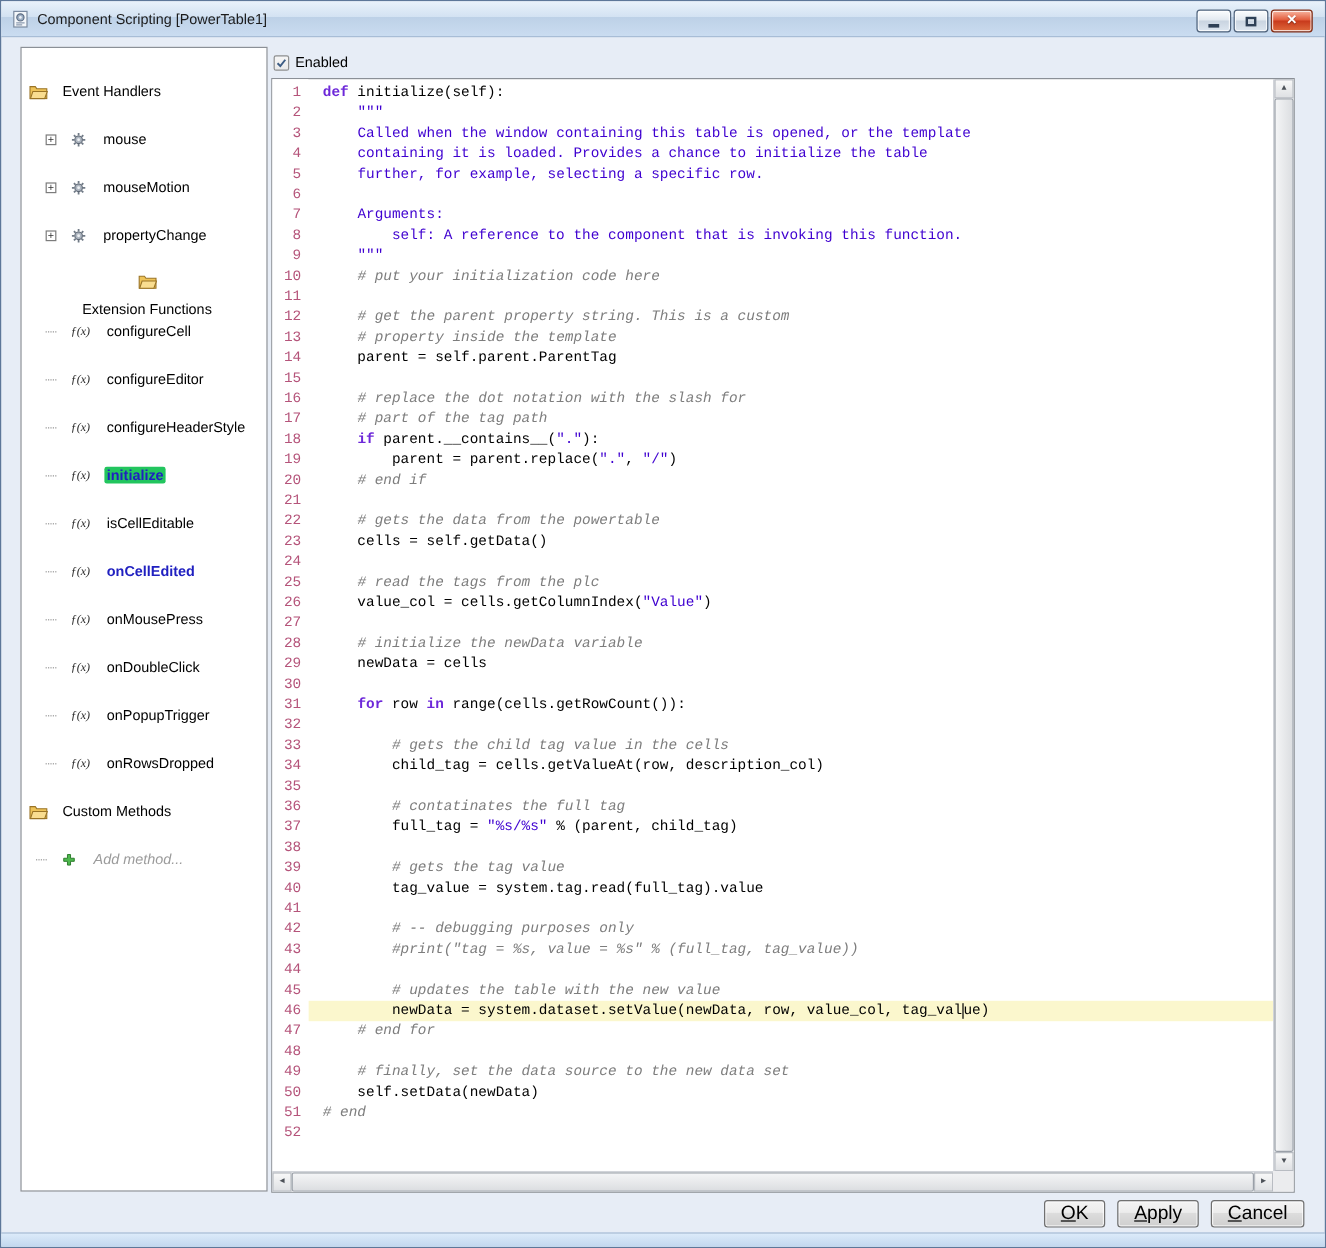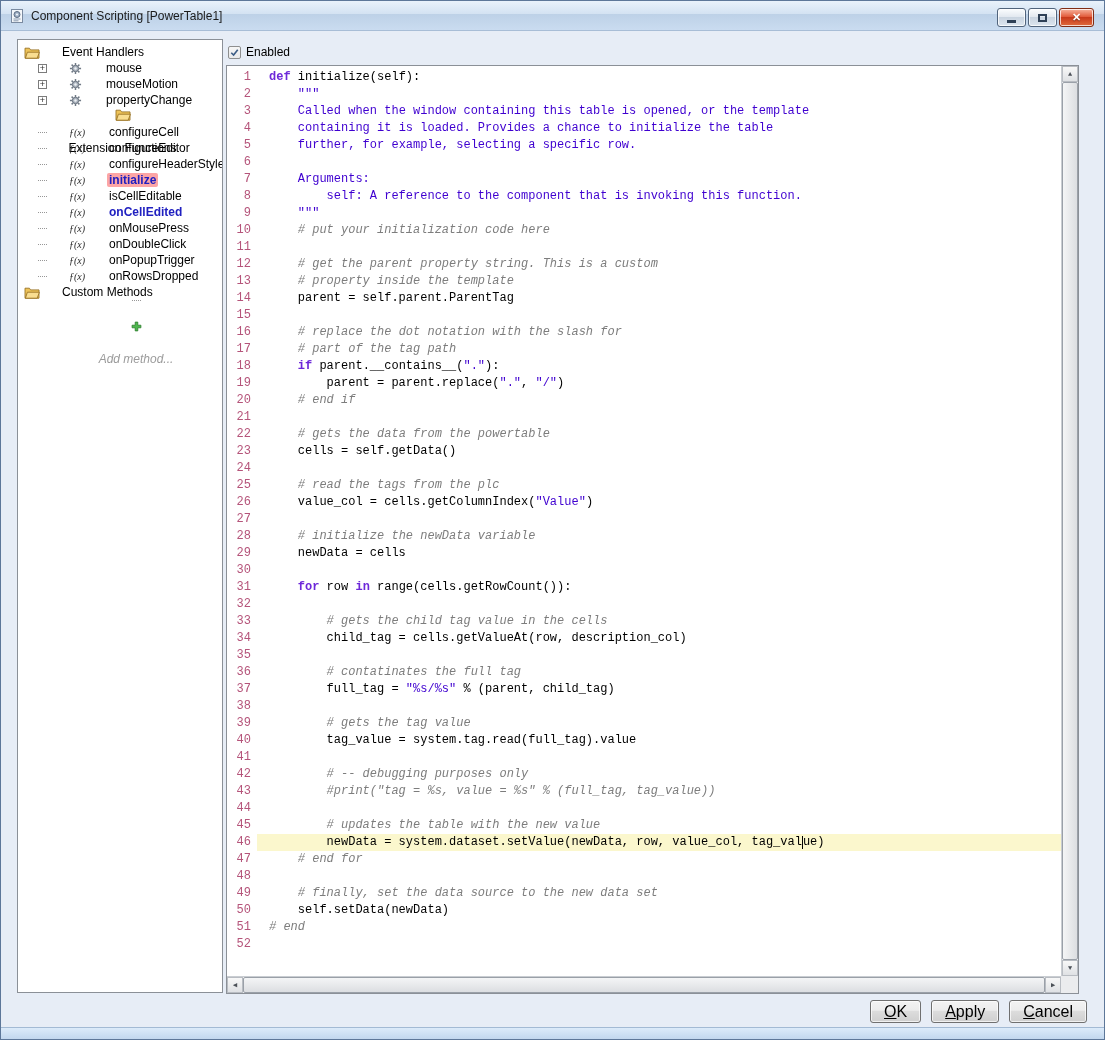--- a/index.html
+++ b/index.html
@@ -32,34 +32,34 @@
   }
   .glyph-min { width:9px; height:3px; background:#2e4056; margin-top:7px; }
   .glyph-max { width:9px; height:8px; border:2px solid #2e4056; }
   .glyph-close { color:#fff; font-size:11px; font-weight:bold; line-height:1; text-shadow:0 1px 1px rgba(0,0,0,.4); }
 
   
   .sidebar {
     position:absolute; left:16px; top:38px; width:206px; height:954px;
     background:#fff; border:1px solid #8b9097; overflow:hidden; padding-top:4px;
   }
-  .tree-row { height:16px; display:flex; align-items:center; gap:20px; white-space:nowrap; }
+  .tree-row { height:16px; display:flex; align-items:center; gap:10px; white-space:nowrap;margin-top:24px; }
   .expander {
     width:9px; height:9px; border:1px solid #7c7c7c; background:#fff;
     font-size:9px; line-height:7px; text-align:center; color:#333; flex:0 0 auto;
   }
   .tick { width:9px; border-top:1px dotted #979797; flex:0 0 auto; }
   .tree-icon { display:inline-flex; align-items:center; justify-content:center; width:17px; flex:0 0 auto; }
   .tree-icon.fx {
     font-family:"Liberation Serif", serif; font-style:italic;
     font-size:10px; color:#2a2a2a; width:20px;
   }
   .tree-label { padding:0 2px; border-radius:2px; }
   .tree-row.bold-blue .tree-label { color:#2020c0; font-weight:bold; }
-  .tree-row.selected .tree-label { background:#fca5a5; color:#2020c0; font-weight:bold; }
+  .tree-row.selected .tree-label { background:#22c55e; color:#2020c0; font-weight:bold; }
   .tree-row.ghost .tree-label { color:#9b9b9b; font-style:italic; }
 
   
   .enabled-row { position:absolute; left:227px; top:42px; height:18px; display:flex; align-items:center; gap:5px; }
   .checkbox {
     width:13px; height:13px; border:1px solid #8e8f8f; border-radius:2px;
     background:linear-gradient(#f6f6f6,#eaeaea); display:flex; align-items:center; justify-content:center;
   }
 
   
@@ -249,21 +249,21 @@
       </div>
       <div class="tree-row" style="padding-left: 5px; align-items: center;">
         <span class="tree-icon">
           <svg width="16" height="13" viewBox="0 0 16 13">
             <path d="M1 2.2h4.4l1.2 1.7H15v8.3H1z" fill="#eec358" stroke="#9a7426" stroke-width="0.9"></path>
             <path d="M1.4 12.2l2-6h12l-2.2 6z" fill="#f9dd90" stroke="#9a7426" stroke-width="0.9"></path>
           </svg>
         </span>
         <span class="tree-label">Custom Methods</span>
       </div>
-      <div class="tree-row ghost" style="padding-left: 32px; flex-direction: column;">
+      <div class="tree-row ghost" style="padding-left: 12px;">
         <span class="tick"></span>
         <span class="tree-icon">
           <svg width="11" height="11" viewBox="0 0 12 12">
             <path d="M4.6 1.2h2.8v3.4h3.4v2.8H7.4v3.4H4.6V7.4H1.2V4.6h3.4z" fill="#4db84d" stroke="#2e7d2e" stroke-width="0.9"></path>
           </svg>
         </span>
         <span class="tree-label">Add method...</span>
       </div>
     </div>
 

